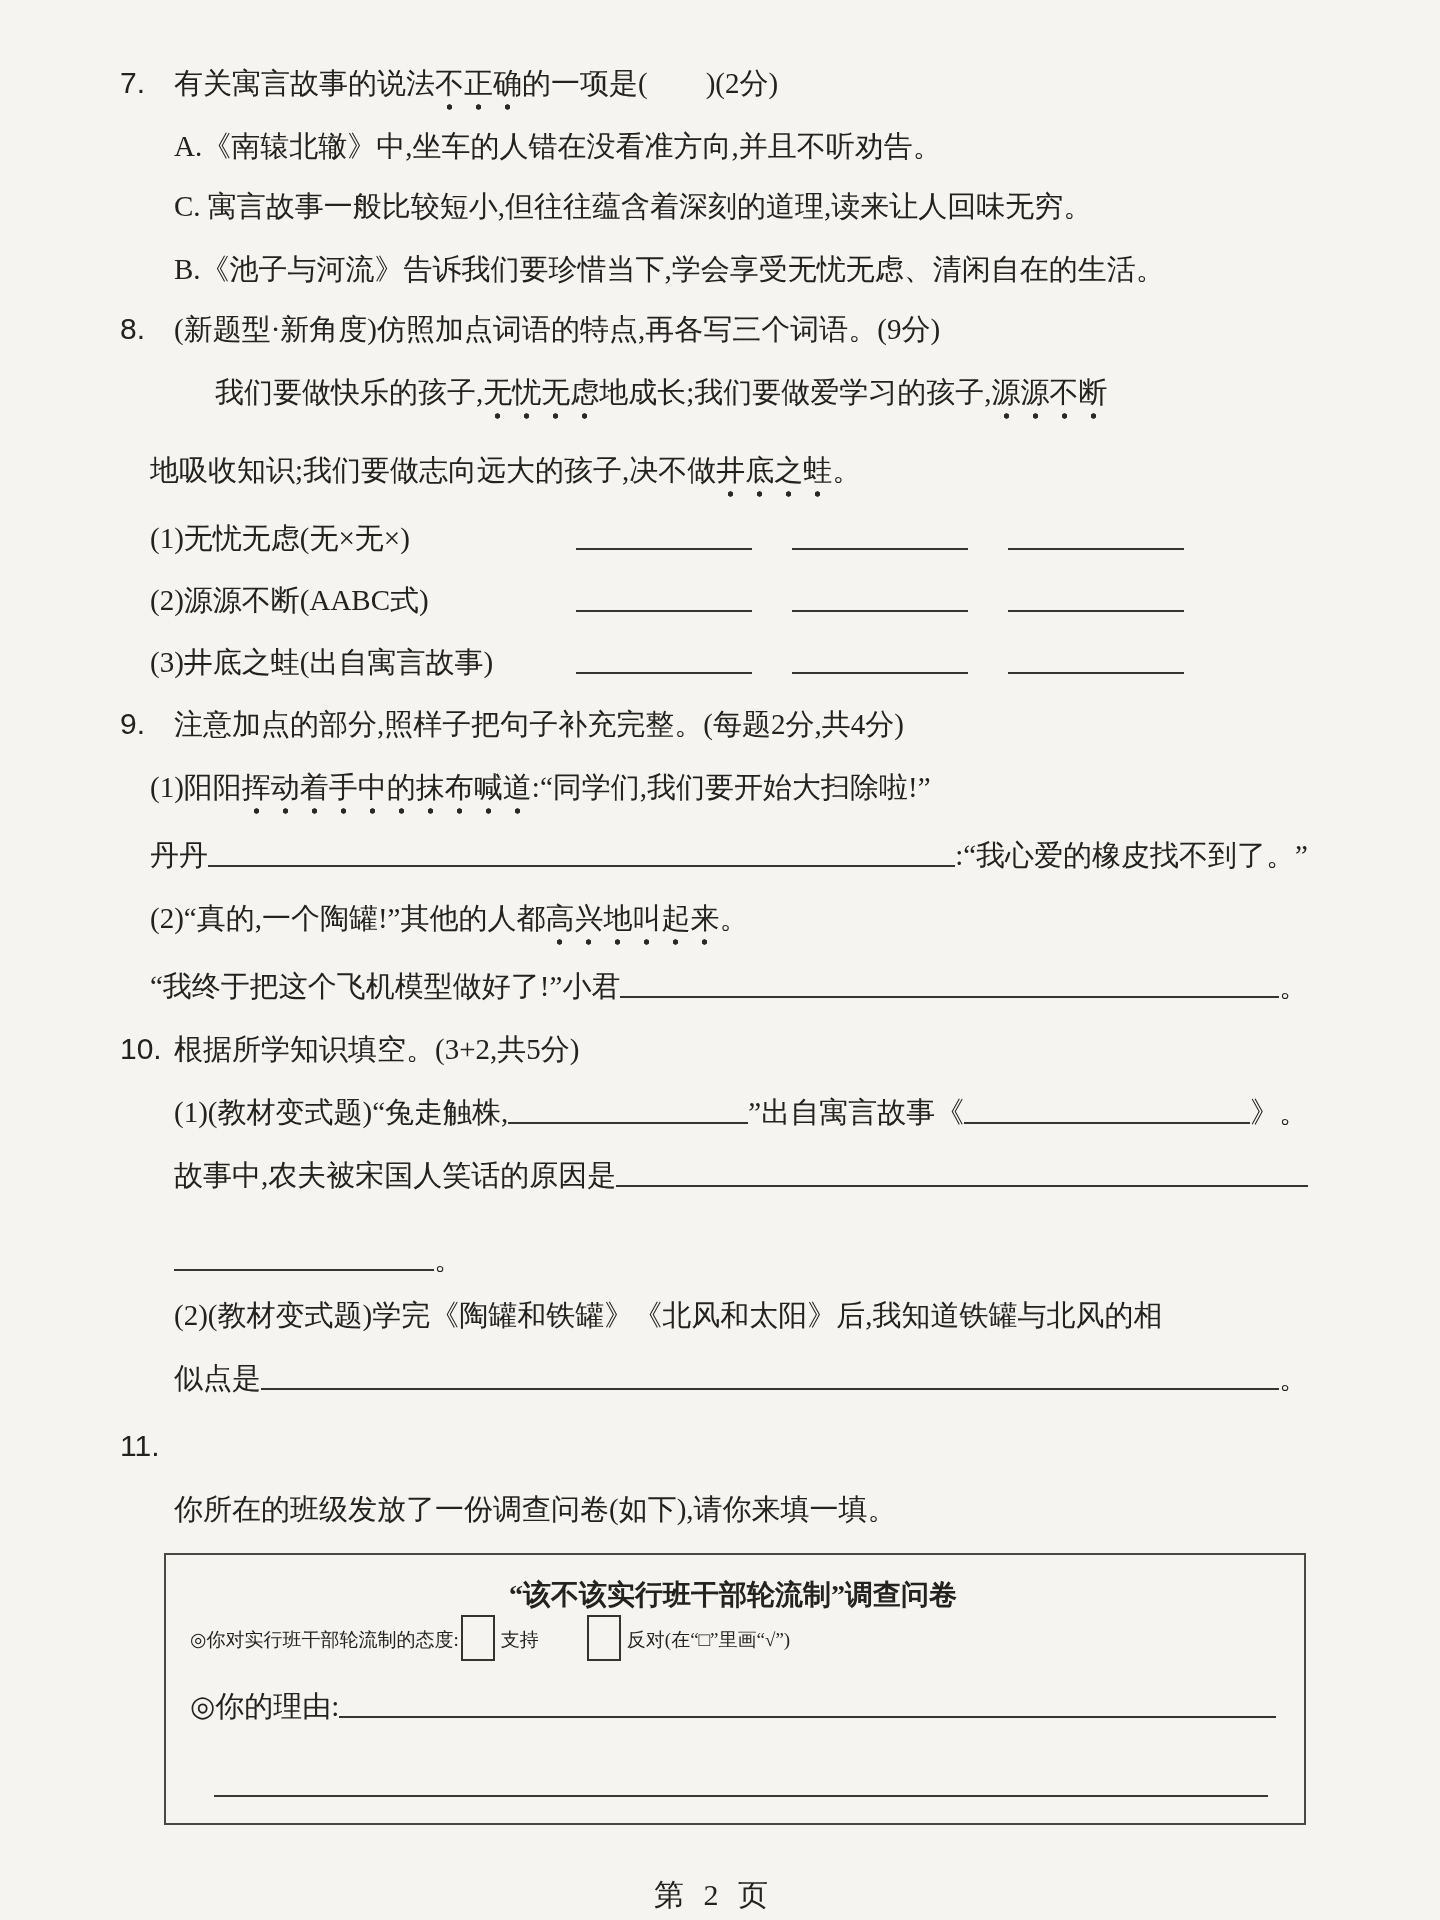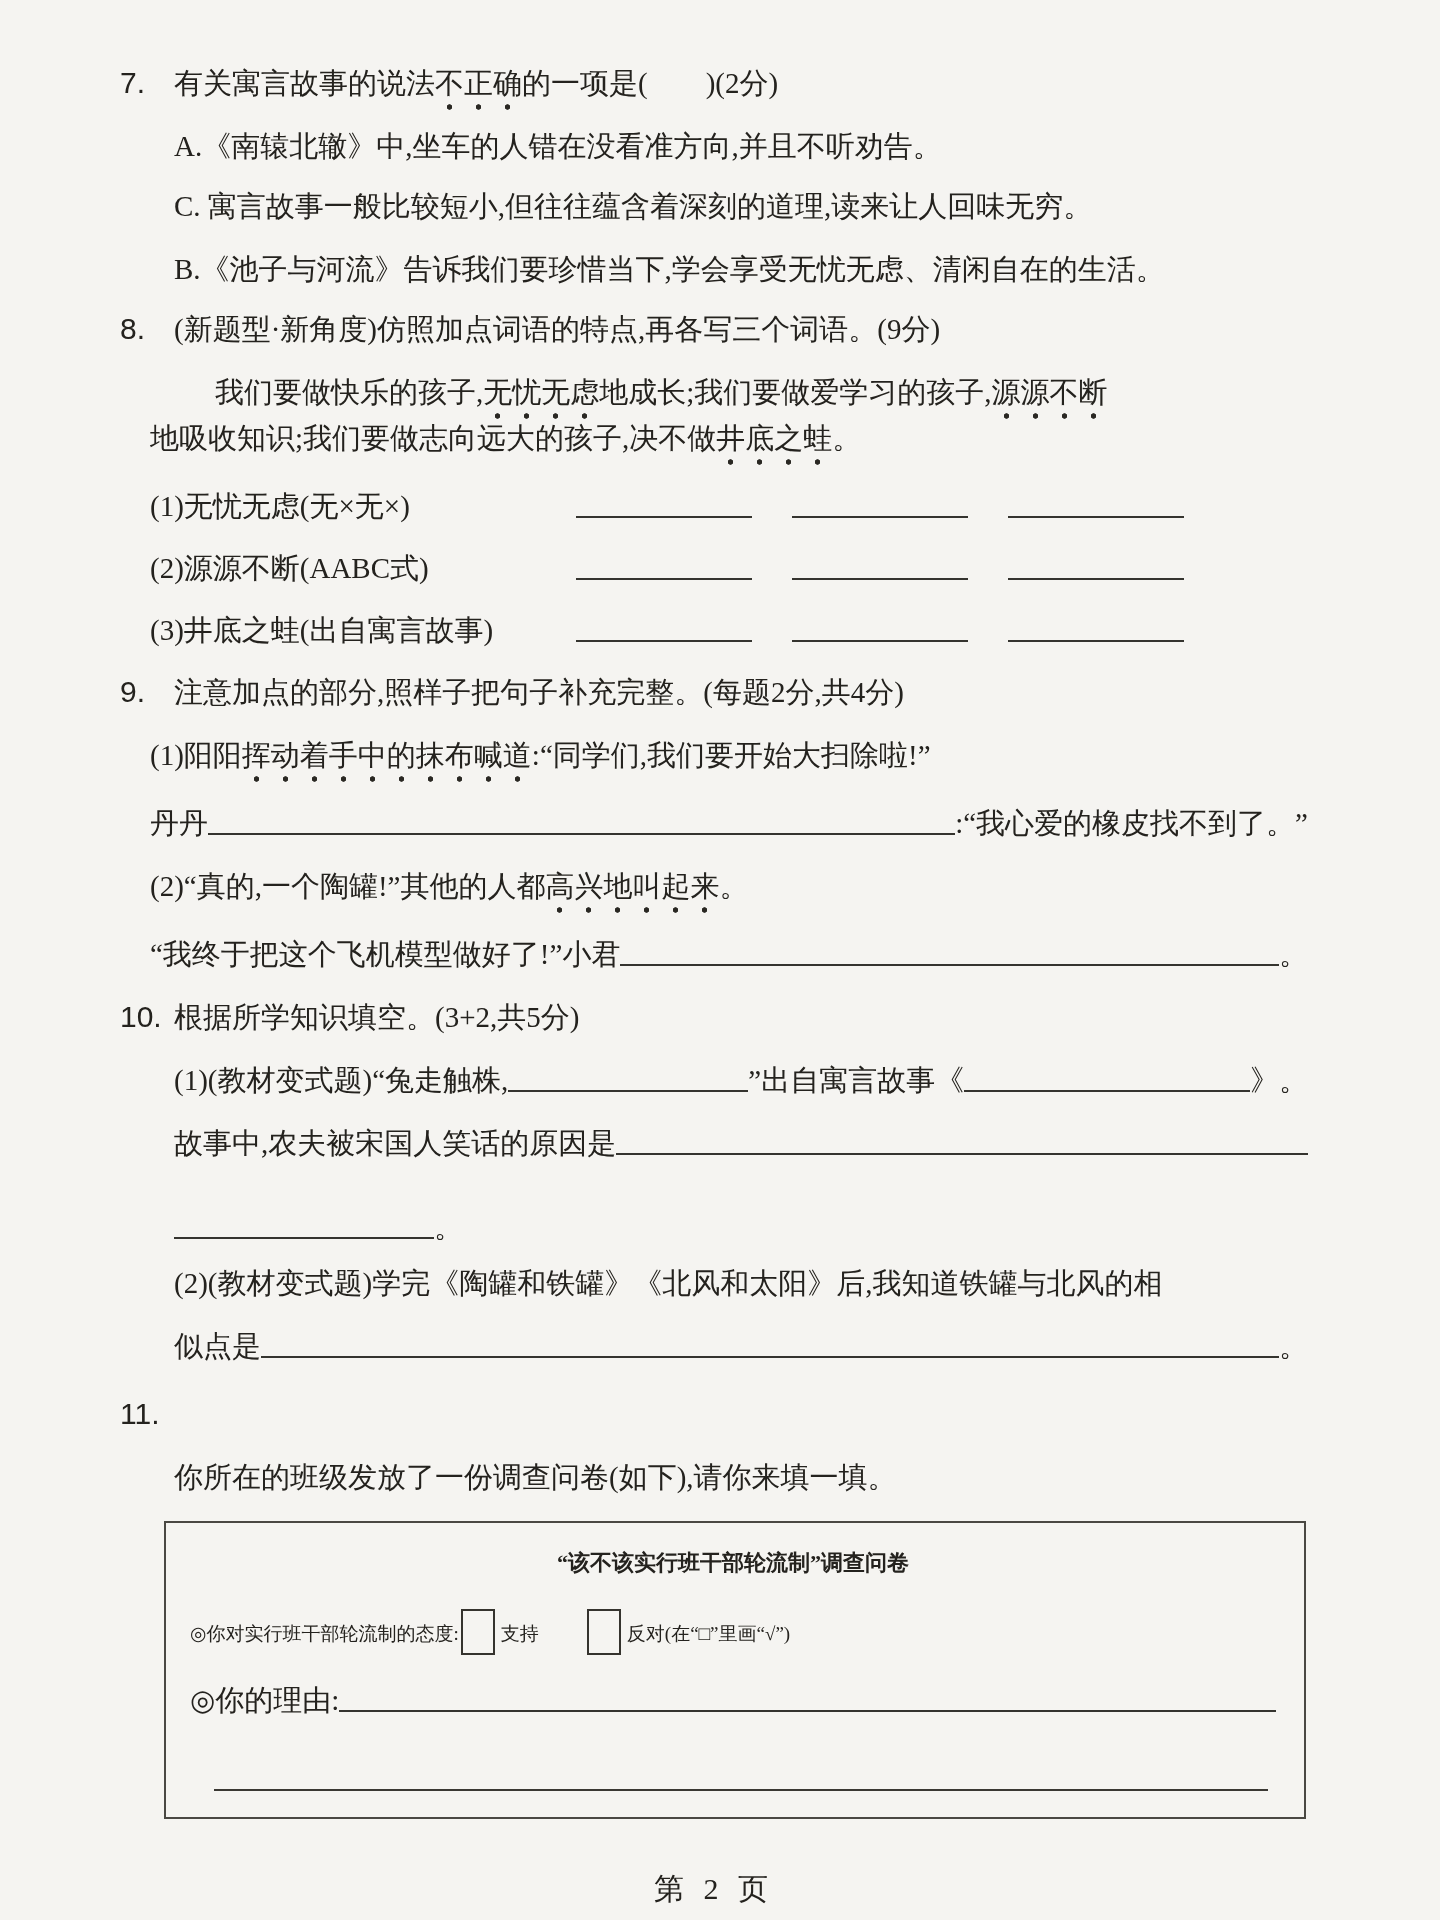--- a/index.html
+++ b/index.html
@@ -16,21 +16,21 @@
   .row.flex > .txt{ white-space:nowrap; }
   .q{ display:flex; }
   .qnum{
     display:inline-block; width:54px; flex:none;
     font-family:"Liberation Sans","DejaVu Sans",sans-serif;
     font-size:30px;
   }
   .ml-opt{ margin-left:54px; }
   .ml-item{ margin-left:30px; }
   .ml-item2{ margin-left:54px; }
-  .para1{ margin-left:30px; text-indent:65px; margin-bottom:8px; }
+  .para1{ margin-left:30px; text-indent:65px; margin-bottom:40px; }
   .para2{ margin-left:30px; margin-bottom:30px; }
   
   .emph{
     padding-bottom:11px;
     background-image:radial-gradient(circle, #2a2823 2.4px, rgba(0,0,0,0) 3px);
     background-size:1em 6px;
     background-repeat:repeat-x;
     background-position:0 100%;
   }
   
@@ -46,21 +46,21 @@
   .item-row{ display:flex; margin-bottom:24px; }
   .item-label{ min-width:386px; white-space:nowrap; }
   .item-row .bl3{ flex:0 1 176px; margin-left:40px; border-bottom:2.5px solid #35342f; height:0; align-self:flex-end; margin-bottom:7px; }
   
   .survey{
     margin-left:44px; width:1142px;
     border:2.5px solid #4a4843;
     padding:20px 28px 26px 24px;
     margin-top:6px;
   }
-  .survey-title{ text-align:center; font-weight:bold; font-size:22px; line-height:40px; margin-bottom:26px; white-space:nowrap; }
+  .survey-title{ text-align:center; font-weight:bold; font-size:28px; line-height:40px; white-space:nowrap; }
   .survey-row{ font-size:19px; line-height:44px; display:flex; align-items:center; margin-bottom:22px; white-space:nowrap; }
   .checkbox{
     display:inline-block; width:34px; height:46px;
     border:2.5px solid #35332e; flex:none;
     margin:0 6px 4px 2px; background:transparent;
   }
   .checkbox.second{ margin-left:48px; }
   .reason-row{ display:flex; margin-bottom:30px; }
   .boxline{ border-bottom:2px solid #3a3833; height:42px; margin:0 8px 0 24px; }
   .footer{ text-align:center; font-size:30px; letter-spacing:6px; margin-top:50px; }

